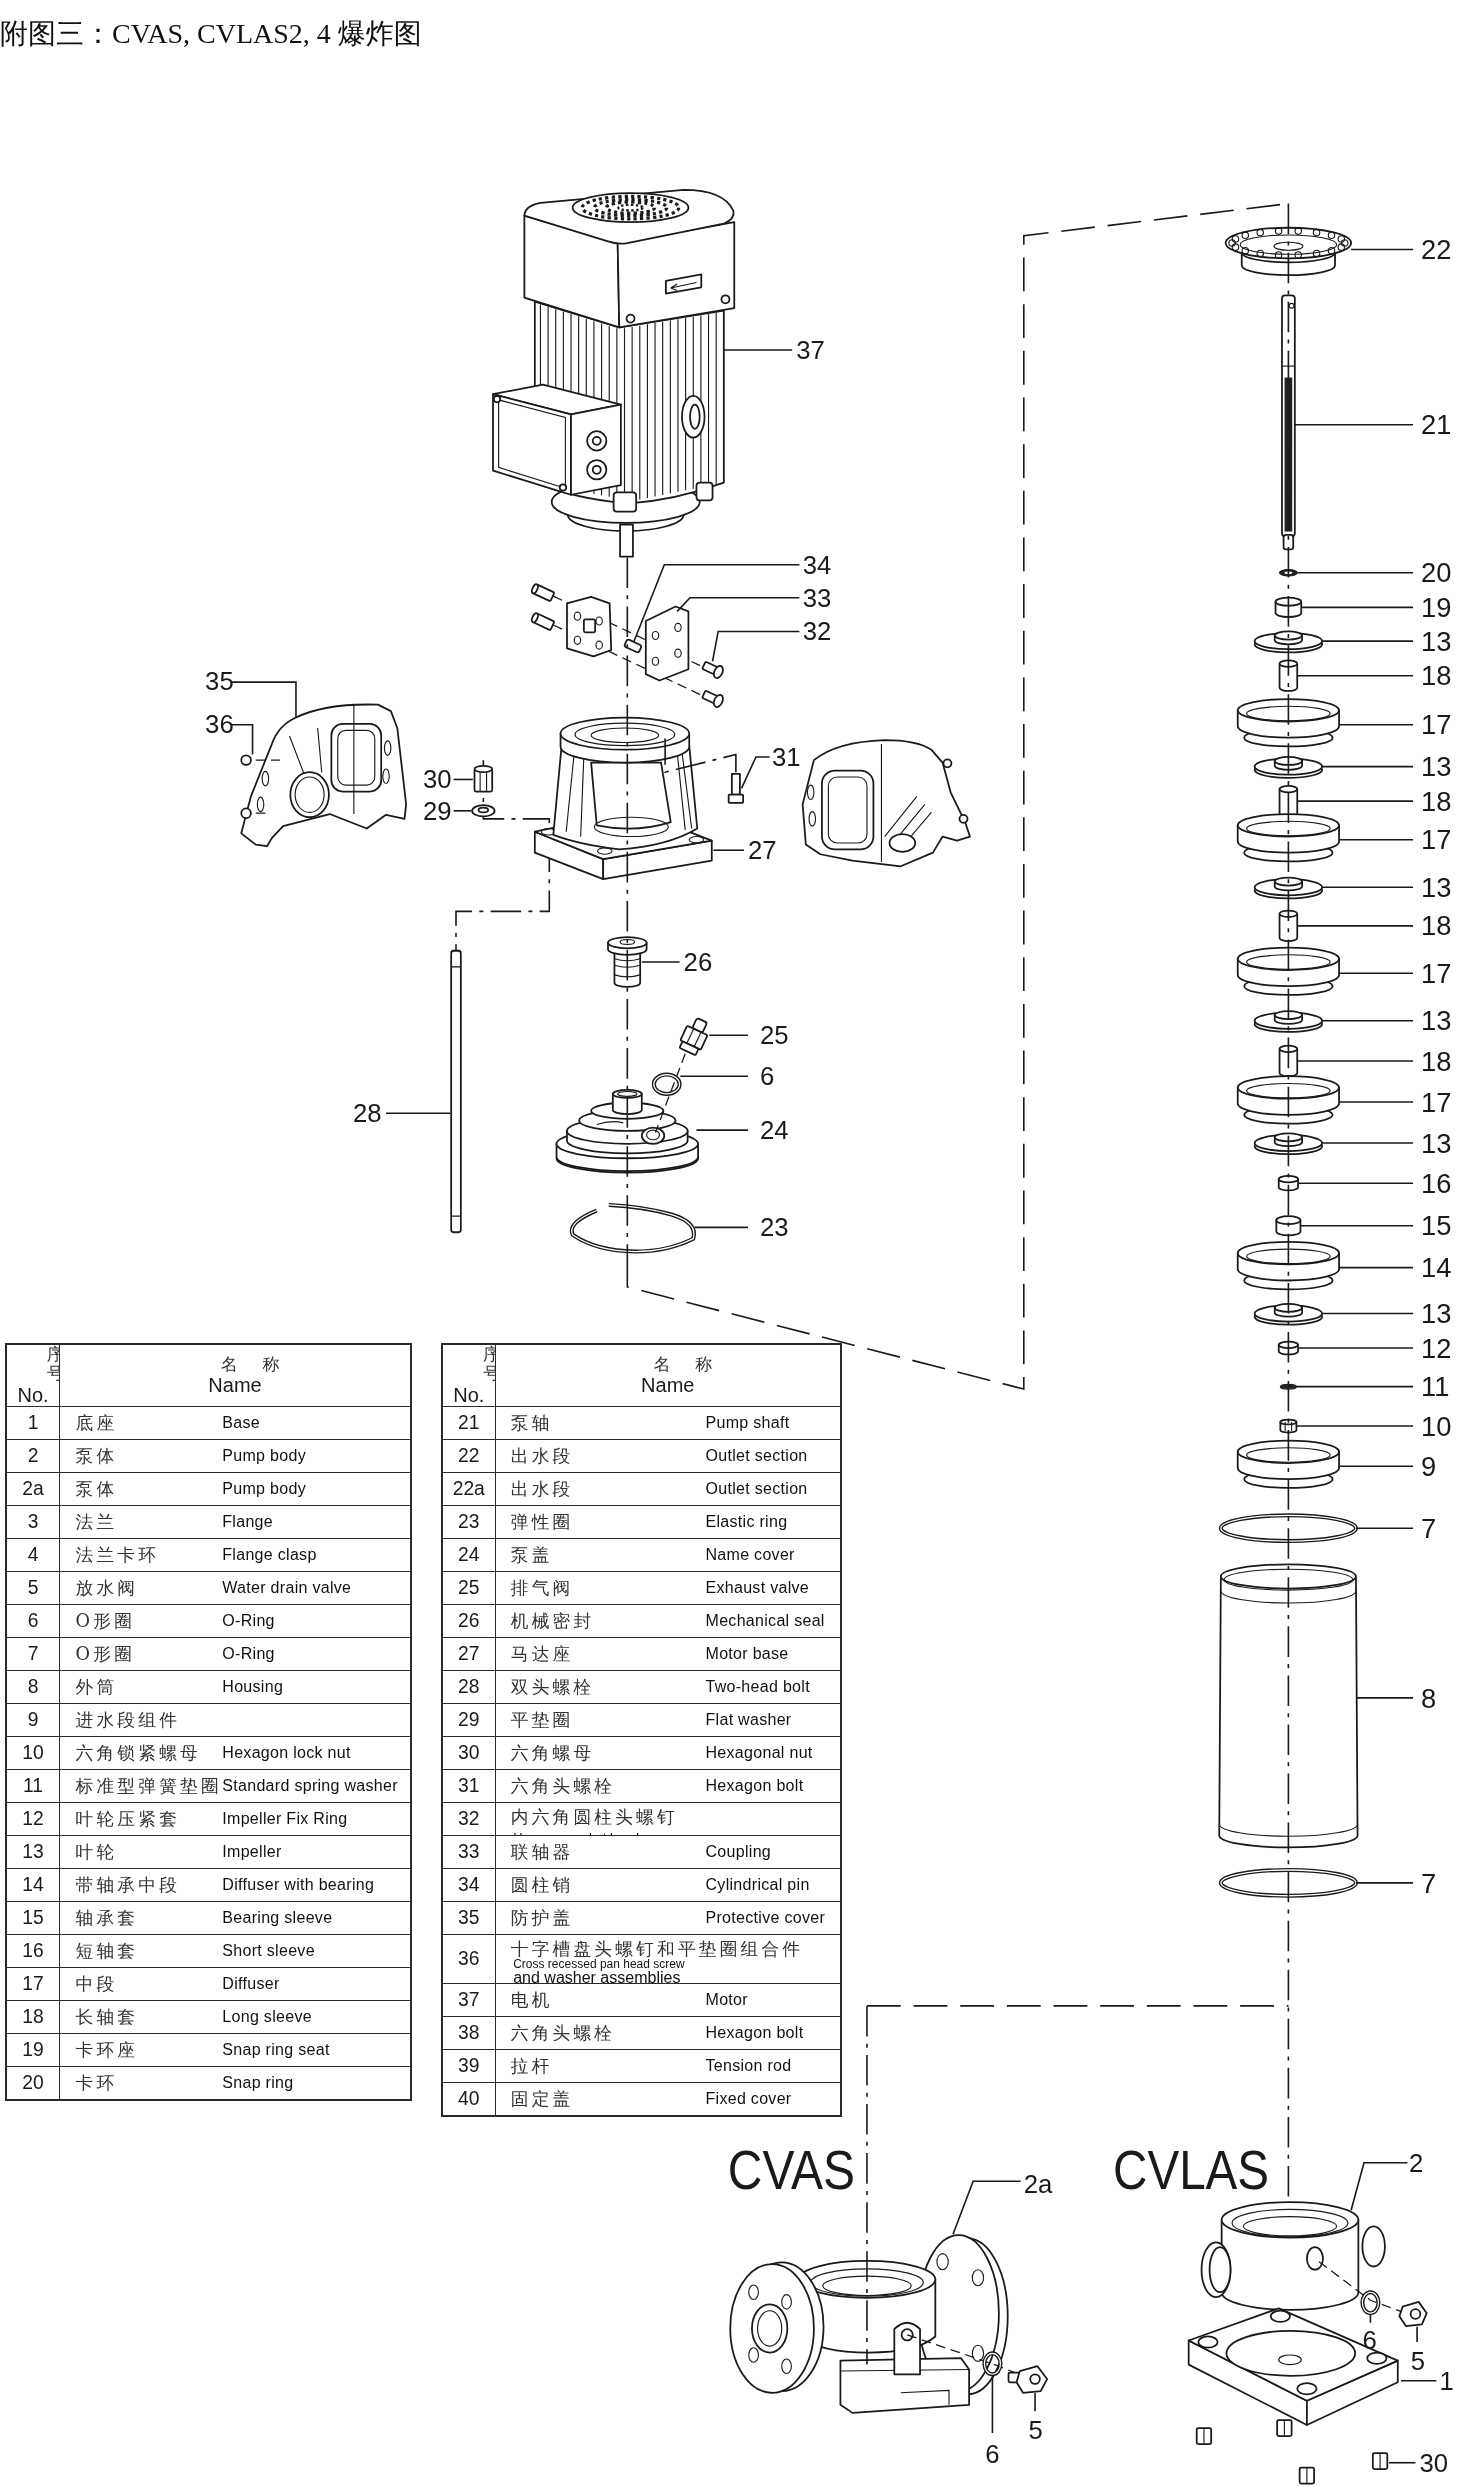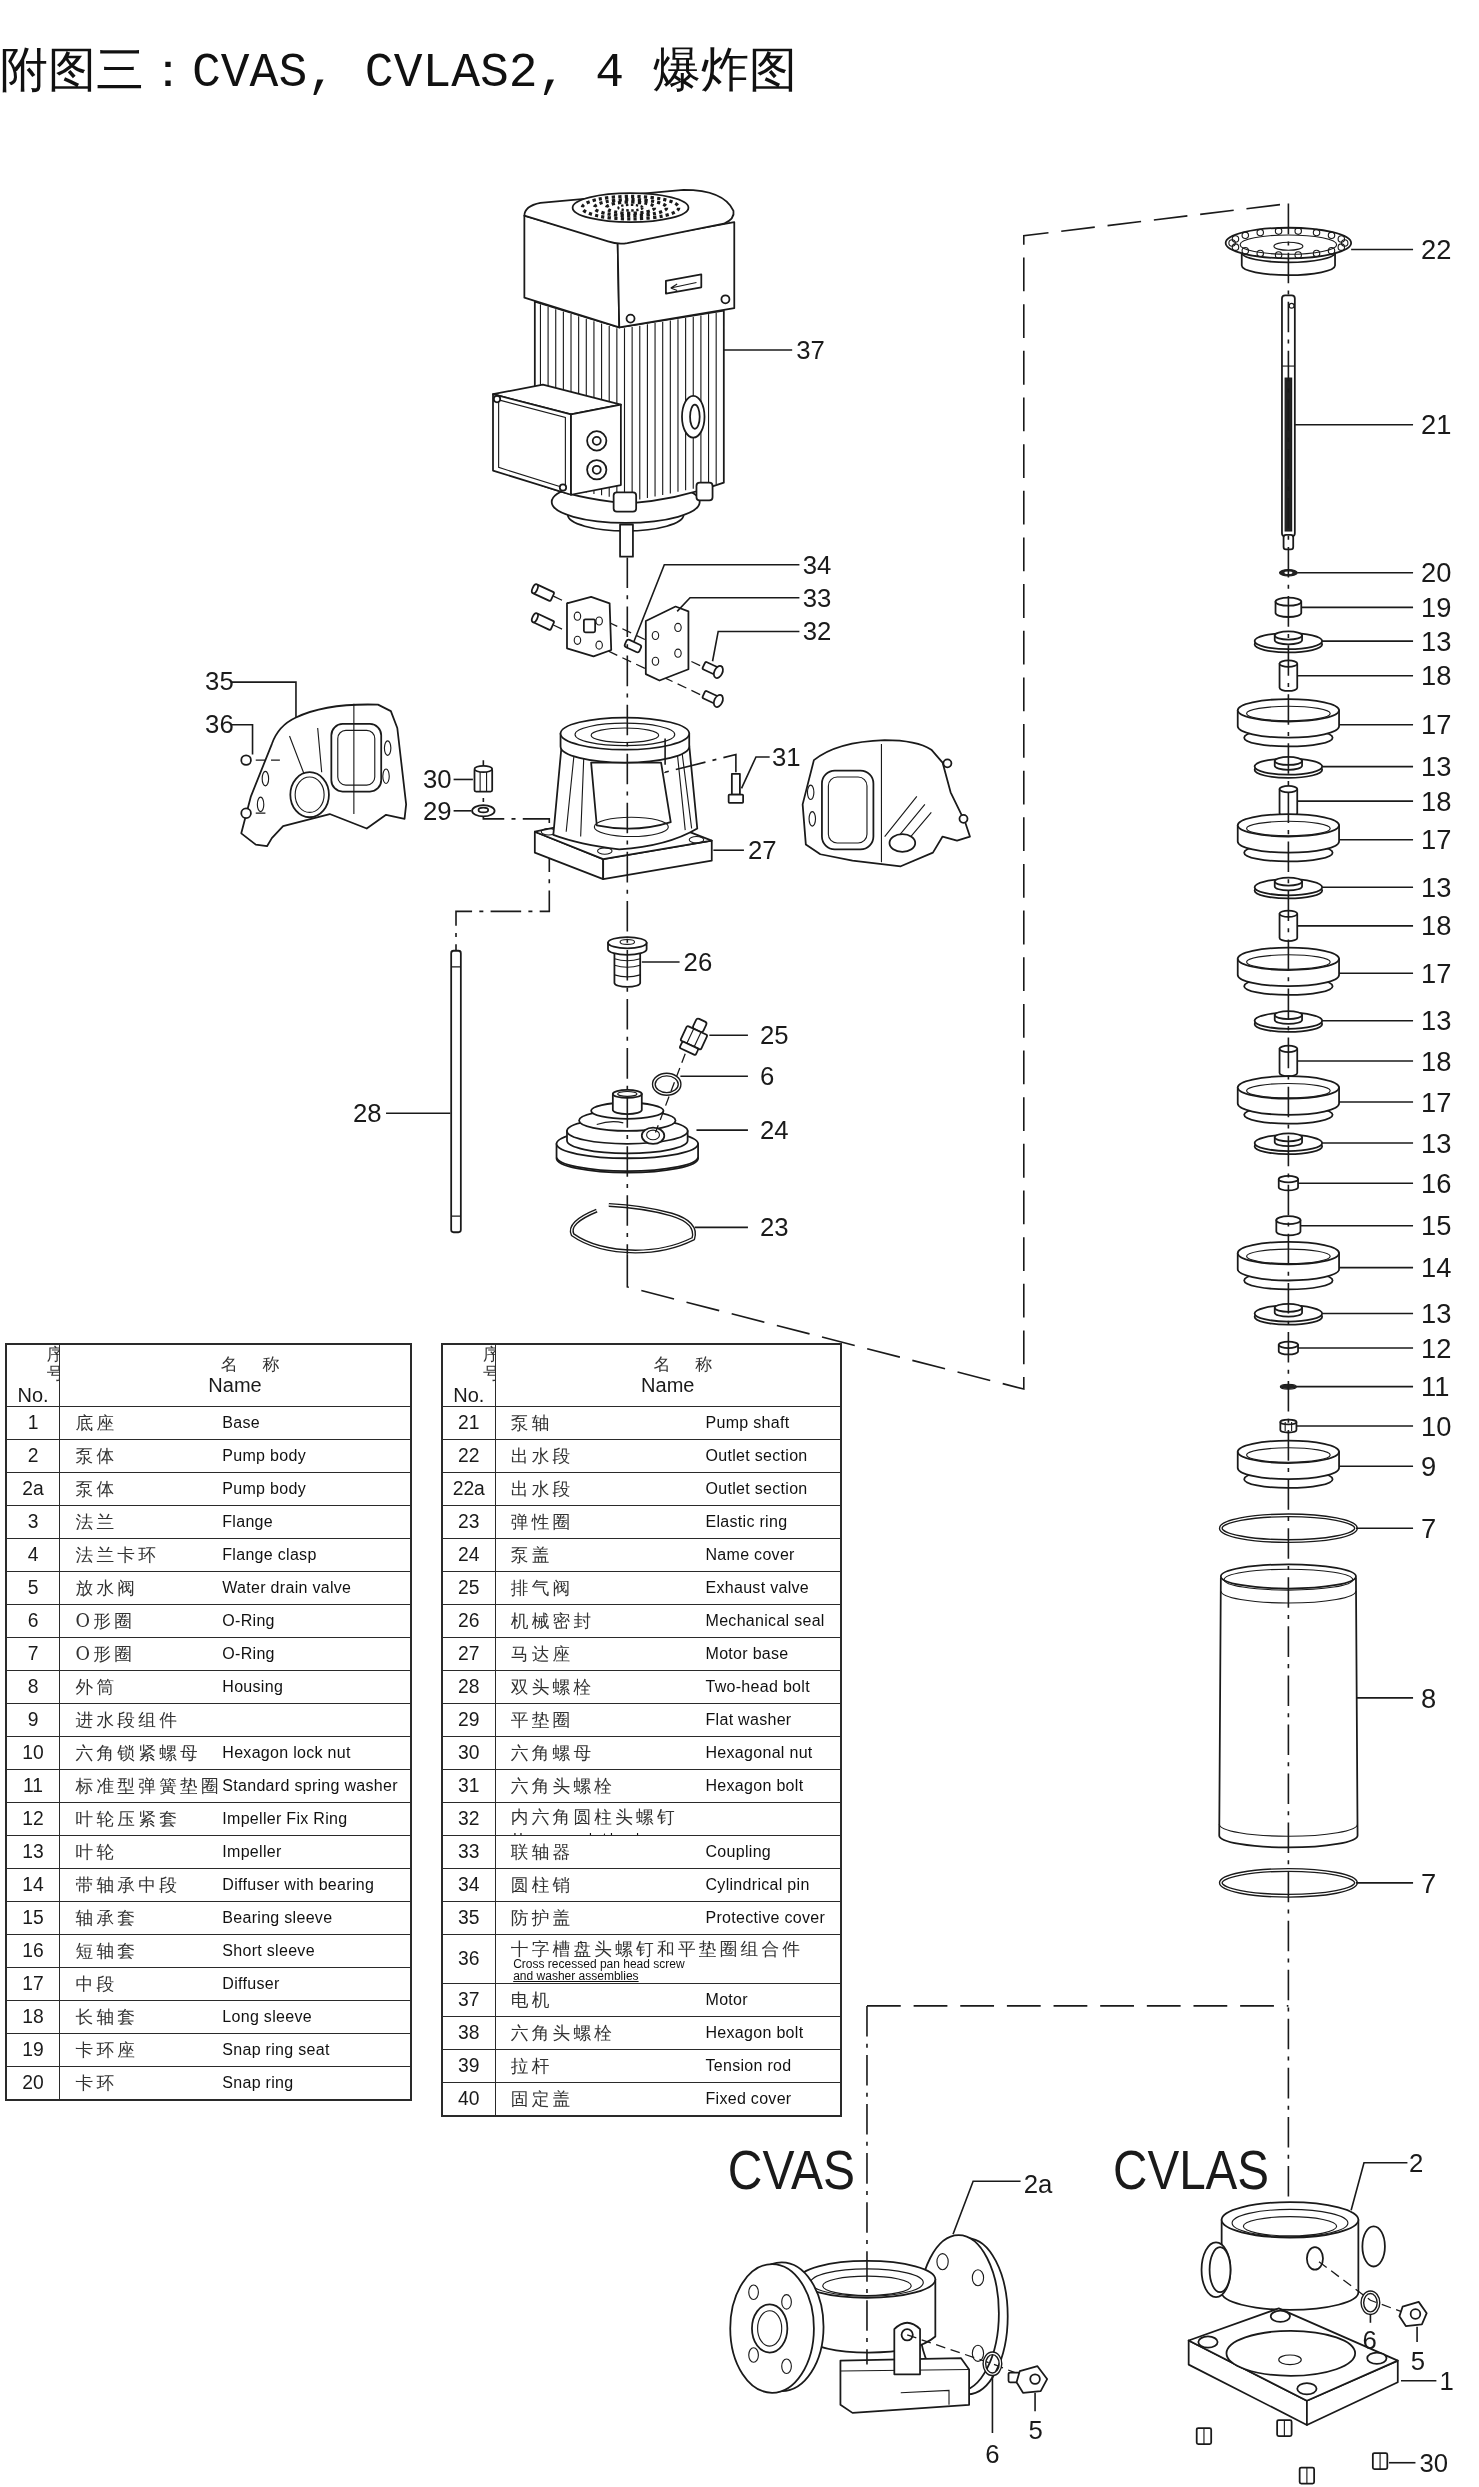--- a/index.html
+++ b/index.html
@@ -1,17 +1,17 @@
 <!DOCTYPE html>
 <html style="font-size:13px"><head>
 <meta charset="utf-8">
 <style>
   html,body{margin:0;padding:0;background:#fff;}
   body{width:1479px;height:2487px;position:relative;overflow:hidden;font-family:"Liberation Sans",sans-serif;color:#1a1a1a;}
-  #page-title{position:absolute;left:0;top:8px;font-size:48px;line-height:51px;white-space:nowrap;font-family:Liberation Mono, monospace;color:#111;margin-top:40px;}
+  #page-title{position:absolute;left:0;top:8px;font-size:28px;line-height:51px;white-space:nowrap;font-family:Liberation Serif, serif;color:#111;}
   svg#drawing{position:absolute;left:0;top:0;}
   .s{stroke:#1a1a1a;stroke-width:2.2;fill:#fff;stroke-linejoin:round;}
   .t{stroke:#1a1a1a;stroke-width:1.4;fill:none;}
   .dk{fill:#222;stroke:#1a1a1a;stroke-width:1.5;}
   .ax{stroke:#1a1a1a;stroke-width:2;fill:none;stroke-dasharray:38 9 5 9;}
   .dl{stroke:#1a1a1a;stroke-width:2;fill:none;stroke-dasharray:42 16;}
   .ds{stroke:#1a1a1a;stroke-width:1.6;fill:none;stroke-dasharray:12 7;}
   .ld{stroke:#1a1a1a;stroke-width:2;fill:none;}
   .co{font-family:"Liberation Sans",sans-serif;font-size:32px;fill:#1a1a1a;}
   .cs{font-family:"Liberation Sans",sans-serif;font-size:34px;fill:#1a1a1a;}
@@ -883,21 +883,21 @@
         <td class="cname">
           <span class="zh">防护盖</span>
           <span class="en">Protective cover</span>
         </td>
       </tr>
       <tr class="row tall stacked">
         <td class="cno">36</td>
         <td class="cname">
           <span class="zh">十字槽盘头螺钉和平垫圈组合件</span>
           <span class="en2" style="top: 22px; font-size: 12px;">Cross recessed pan head screw</span>
-          <span class="en2" style="top: 34px; font-size: 12px; text-decoration: underline;">and washer assemblies</span>
+          <span class="en2" style="top: 34px; font-size: 16px;">and washer assemblies</span>
         </td>
       </tr>
       <tr class="row">
         <td class="cno">37</td>
         <td class="cname">
           <span class="zh">电机</span>
           <span class="en">Motor</span>
         </td>
       </tr>
       <tr class="row">

